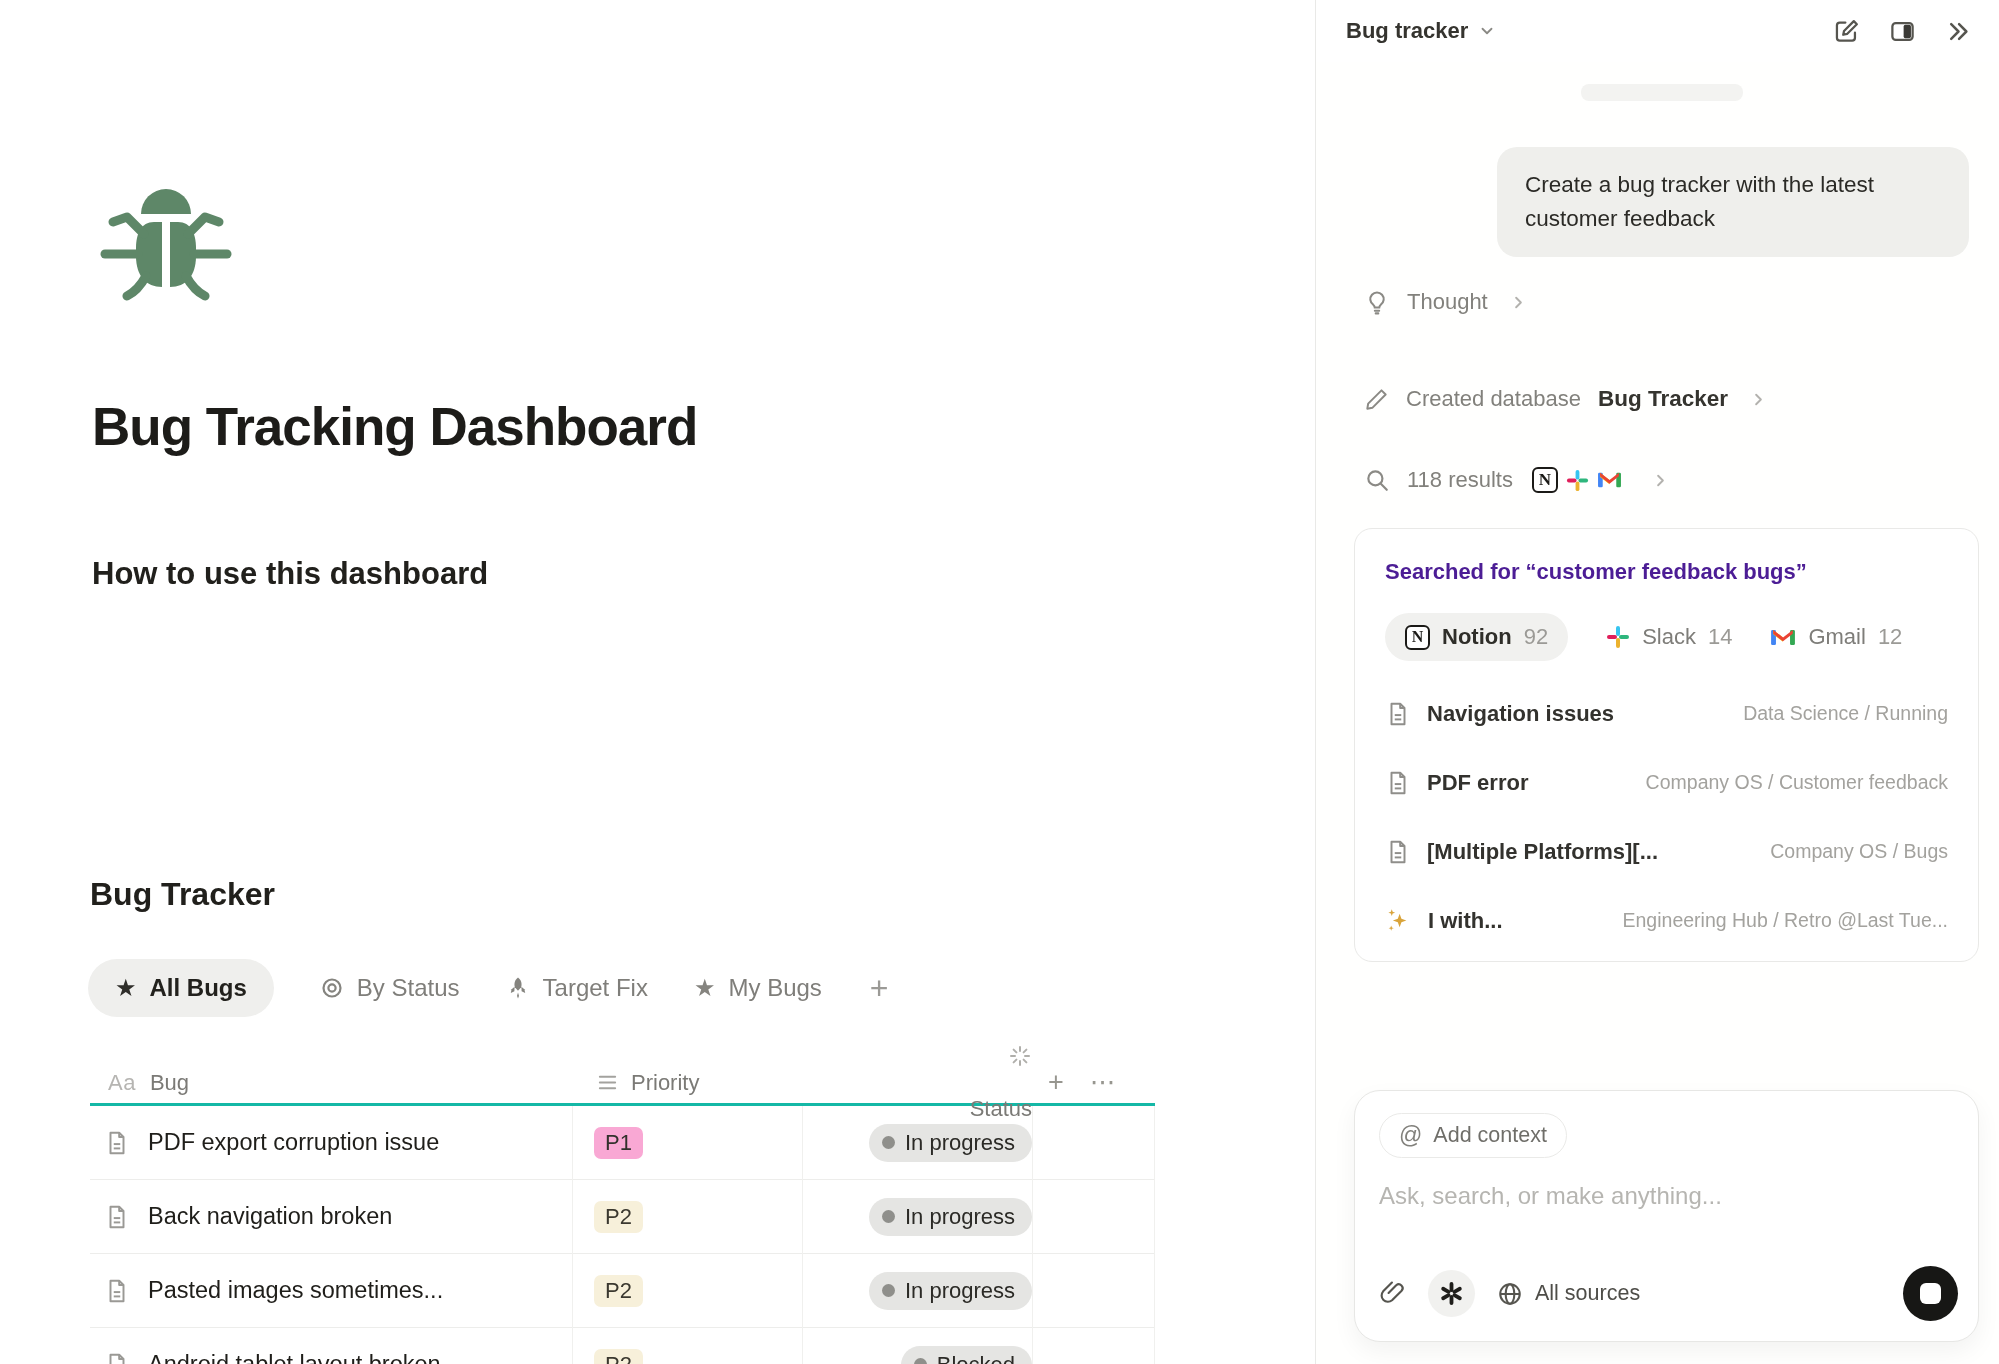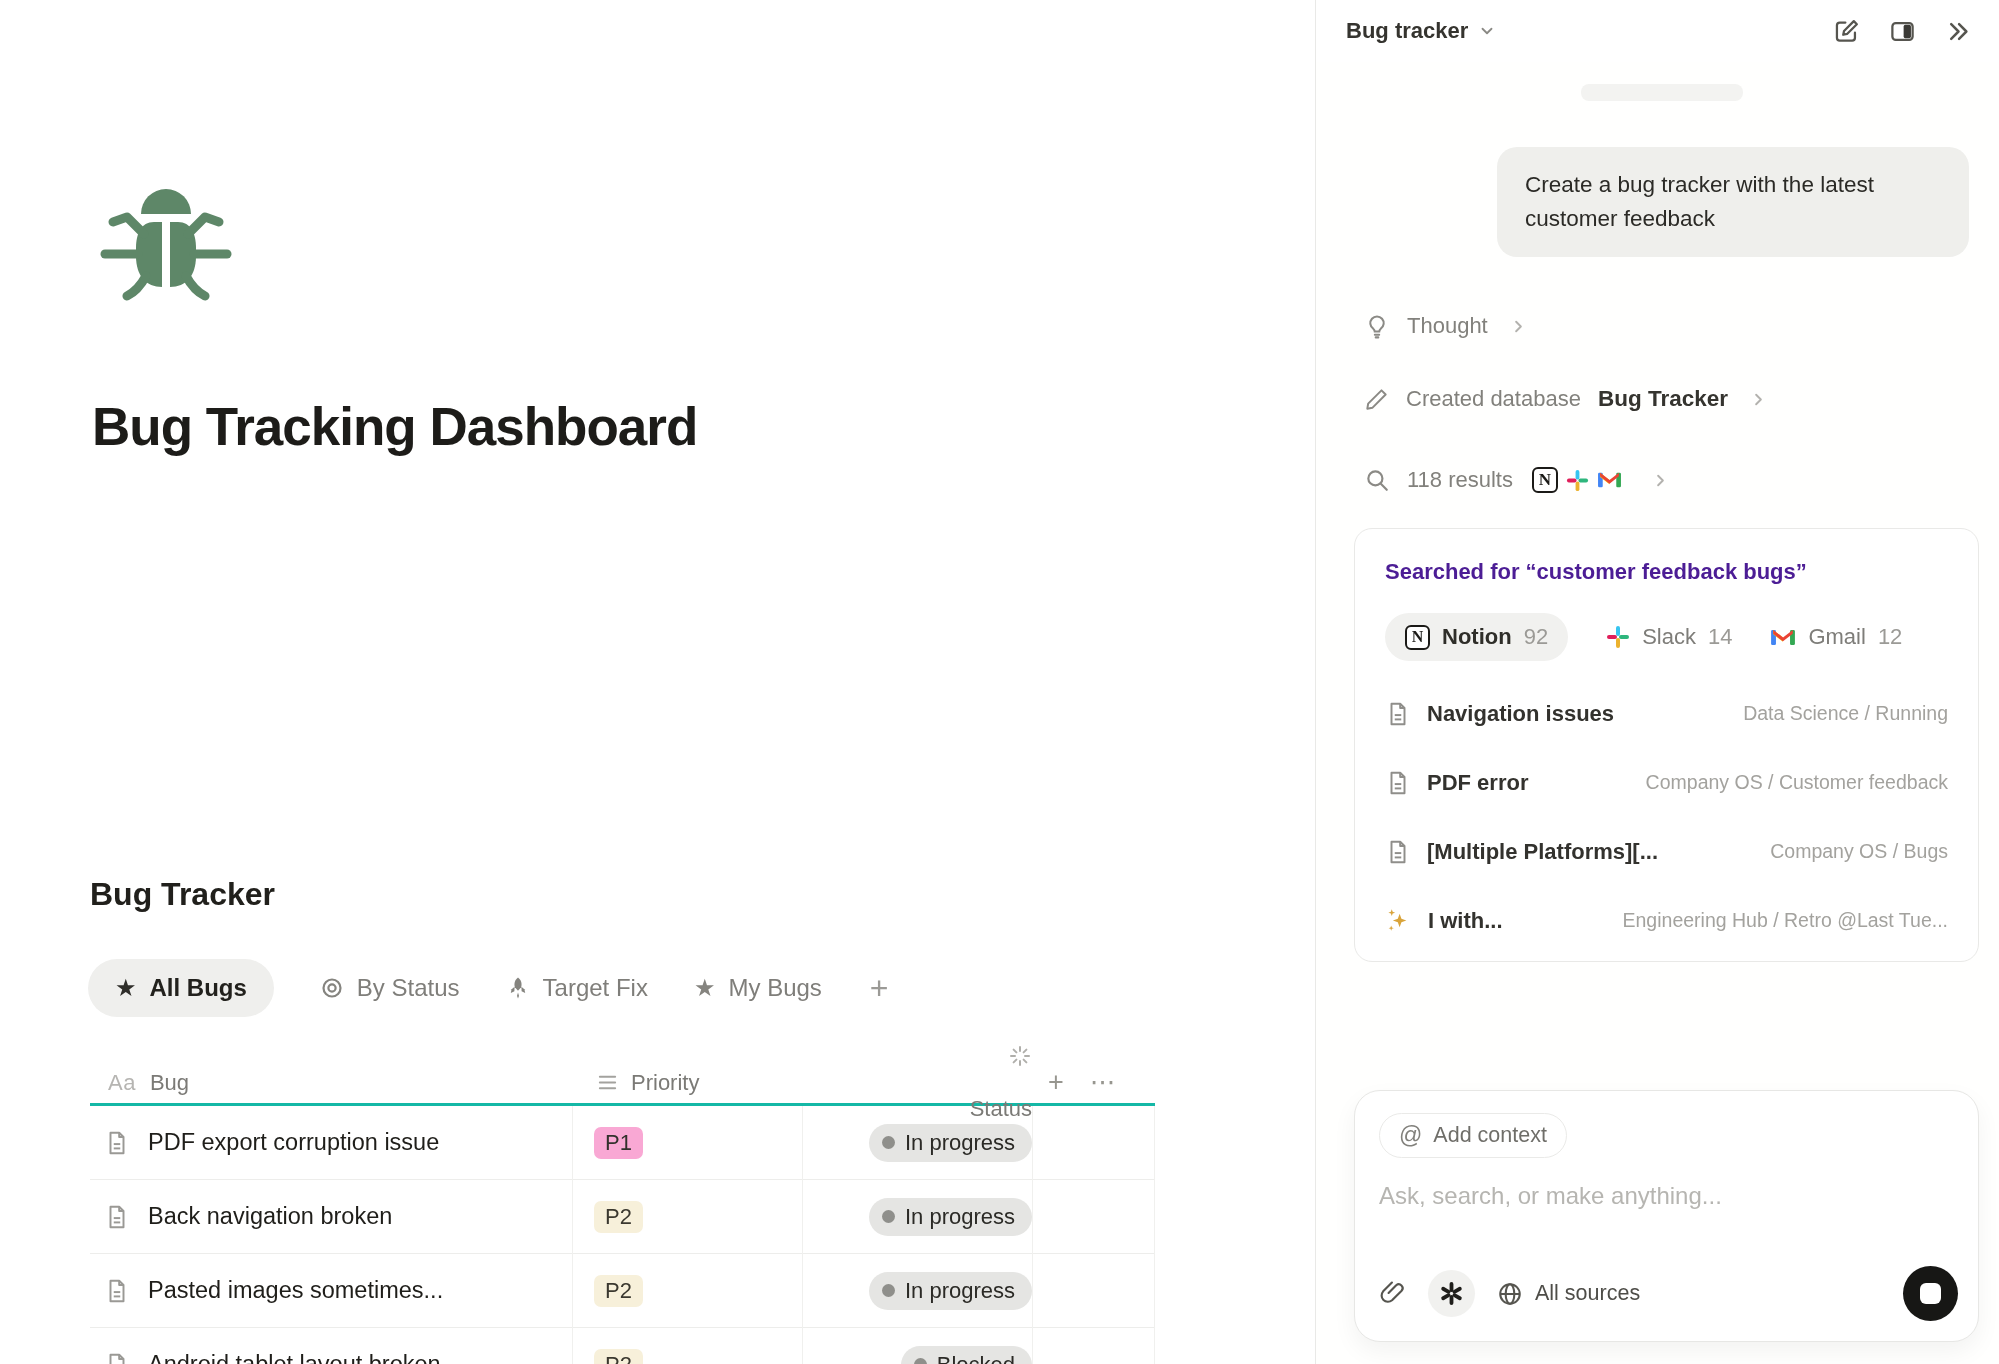--- a/index.html
+++ b/index.html
@@ -49,21 +49,21 @@
   .p-header { position:absolute; top:0; left:0; right:0; height:62px; display:flex; align-items:center; padding:0 26px 0 30px; background:#fff; }
   .p-title { font-size:22px; font-weight:600; color:#35342f; cursor:pointer; display:flex; align-items:center; gap:10px; }
   .p-header .spacer { flex:1; }
   .hbtn { width:30px; height:30px; display:grid; place-items:center; cursor:pointer; margin-left:26px; color:#56554f; }
 
   .remnant { position:absolute; left:265px; top:84px; width:162px; height:17px; border-radius:8px; background:#f3f3f1; }
 
   .bubble { position:absolute; top:147px; right:30px; width:472px; background:#efefec; border-radius:20px; padding:21px 28px; font-size:22.5px; line-height:34px; color:#2b2a26; }
 
   .act { position:absolute; left:48px; display:flex; align-items:center; gap:17px; font-size:22px; color:#82817c; cursor:pointer; height:36px; }
-  .act-thought { top:308px; } .act-created { top:381px; } .act-results { top:462px; }
+  .act-thought { top:284px; } .act-created { top:381px; } .act-results { top:462px; }
   .act strong { color:#35342f; font-weight:600; font-size:22.5px; }
   .act .chev { margin-left:4px; display:grid; place-items:center; }
   .src-icons { display:flex; align-items:center; gap:8px; margin-left:2px; }
   .notion-badge { width:26px; height:26px; border:2.5px solid #1b1a17; border-radius:6px; background:#fff; display:grid; place-items:center; font-family:"Liberation Serif","DejaVu Serif",serif; font-weight:700; font-size:17px; color:#1b1a17; }
 
   .scard { position:absolute; left:38px; top:528px; width:625px; height:434px; background:#fff; border:1.5px solid #e9e9e7; border-radius:18px; padding:30px 30px 0 30px; }
   .scard-title { font-size:22px; font-weight:600; color:#4c1d95; }
   .scard-tabs { margin-top:28px; display:flex; align-items:center; gap:38px; }
   .src { display:flex; align-items:center; gap:12px; font-size:22px; font-weight:500; color:#7e7d79; cursor:pointer; }
   .src .count { color:#9b9a96; font-weight:400; }
@@ -101,20 +101,21 @@
         <path d="M48 51 L31 34 L17 39" fill="none" stroke-width="9" stroke-linecap="round" stroke-linejoin="round"></path>
         <path d="M92 51 L109 34 L123 39" fill="none" stroke-width="9" stroke-linecap="round" stroke-linejoin="round"></path>
         <path d="M42 71 H9" fill="none" stroke-width="9" stroke-linecap="round"></path>
         <path d="M98 71 H131" fill="none" stroke-width="9" stroke-linecap="round"></path>
         <path d="M50 93 C44 104 39 109 31 113" fill="none" stroke-width="9" stroke-linecap="round"></path>
         <path d="M90 93 C96 104 101 109 109 113" fill="none" stroke-width="9" stroke-linecap="round"></path>
       </g>
     </svg>
 
     <h1 class="doc-title">Bug Tracking Dashboard</h1>
+    <h2 class="howto">How to use this dashboard</h2>
 
 
     <h2 class="tracker-heading">Bug Tracker</h2>
 
     <div class="view-tabs">
       <div class="vtab active">
         <span class="star">★</span>
         <span>All Bugs</span>
       </div>
       <div class="vtab">

